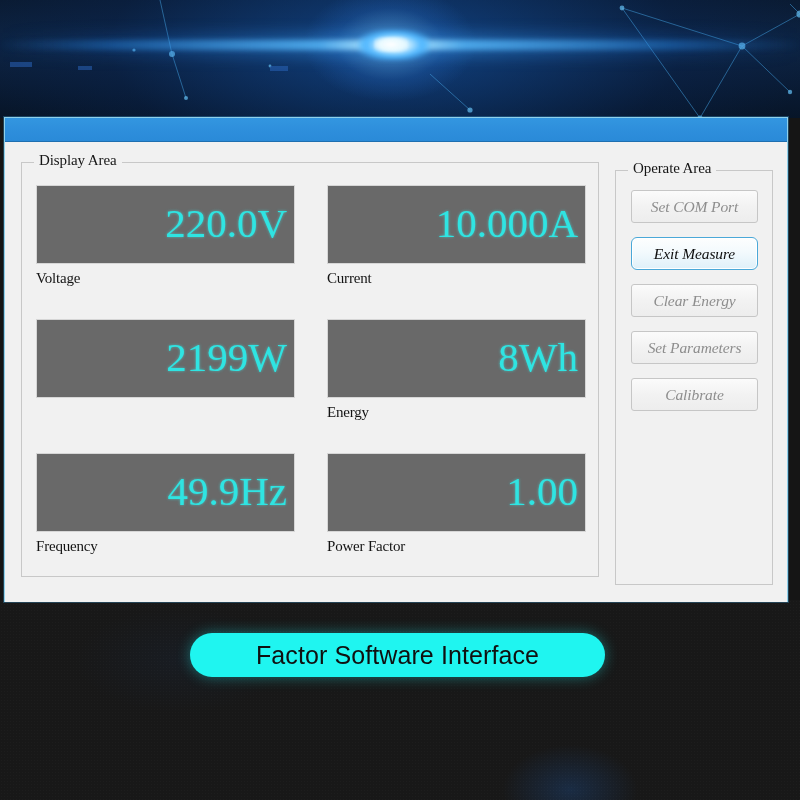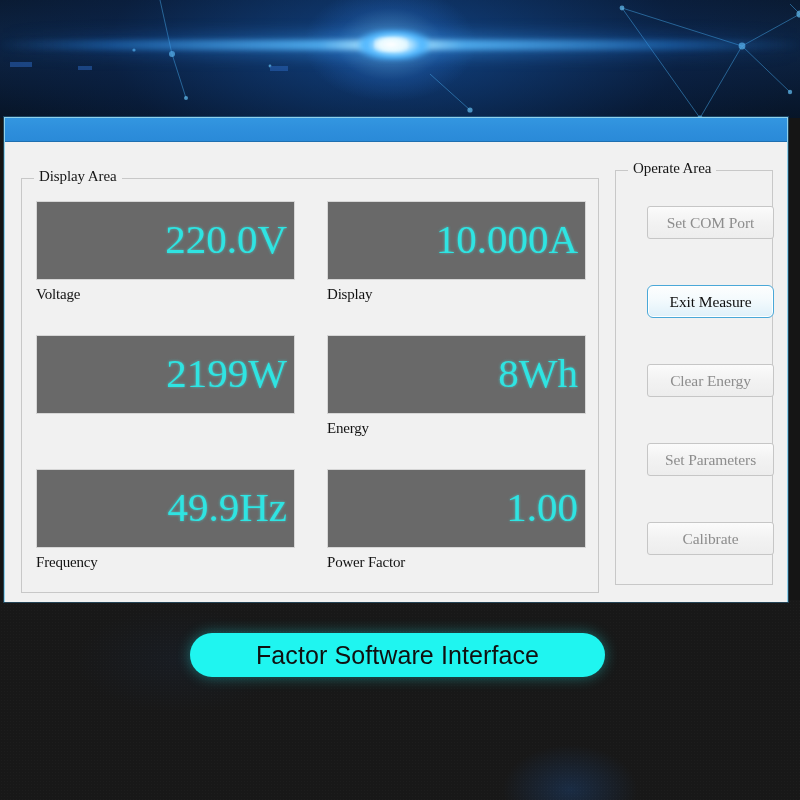--- a/index.html
+++ b/index.html
@@ -145,21 +145,21 @@
     background: #f1f1f1;
     font-size: 15px;
     color: #161616;
     font-family: "Liberation Serif", serif;
     white-space: nowrap;
     letter-spacing: -0.1px;
   }
 
   #display-area {
     left: 16px;
-    top: 36px;
+    top: 20px;
     width: 578px;
     height: 415px;
   }
   #operate-area {
     left: 610px;
     top: 28px;
     width: 158px;
     height: 415px;
   }
 
@@ -210,34 +210,35 @@
   #button-stack {
     position: absolute;
     left: 15px;
     top: 19px;
     width: 127px;
   }
   .opbtn {
     display: block;
     width: 127px;
     height: 33px;
-    margin: 16px;
+    margin: 0;
     box-sizing: border-box;
     border: 1px solid #c6c6c6;
     border-radius: 3px;
     background: linear-gradient(180deg, #fbfbfb 0%, #f2f2f2 50%, #ededed 100%);
     color: #8d8d8d;
     font-family: "Liberation Serif", serif;
     font-size: 15.5px;
     letter-spacing: -0.1px;
     cursor: default;
     padding: 0;
     text-align: center;
     line-height: 31px;
     white-space: nowrap;
+    font-style: italic;
   }
   .opbtn.focused {
     border: 1px solid #4aa8d8;
     border-radius: 6px;
     background: linear-gradient(180deg, #fdfefe 0%, #f3fafd 45%, #dff0f9 100%);
     color: #0f0f0f;
     box-shadow: inset 0 0 0 1px #ffffff;
     font-weight: normal;
   }
   .gap-before-cancel { height: 84px; }
@@ -325,21 +326,21 @@
             <div class="meter-display">
               <span class="meter-value">220.0V</span>
             </div>
             <div class="meter-label">Voltage</div>
           </div>
 
           <div class="meter">
             <div class="meter-display">
               <span class="meter-value">10.000A</span>
             </div>
-            <div class="meter-label">Display</div>
+            <div class="meter-label">Current</div>
           </div>
 
           <div class="meter">
             <div class="meter-display">
               <span class="meter-value">2199W</span>
             </div>
           </div>
 
           <div class="meter">
             <div class="meter-display">

